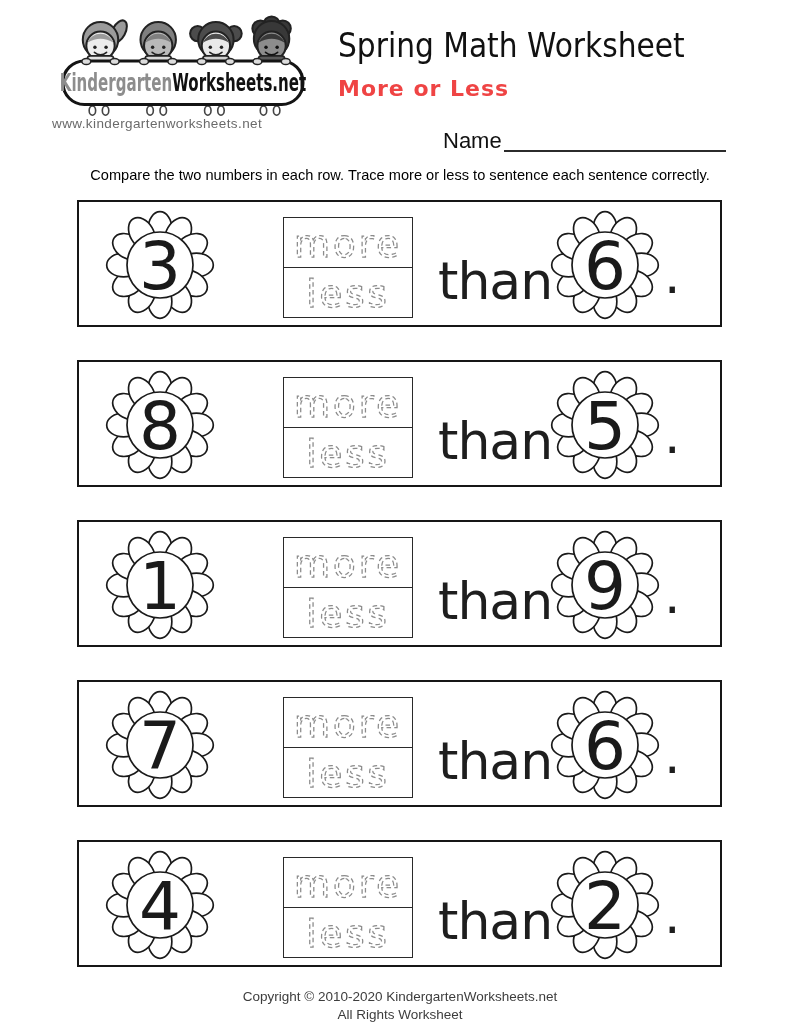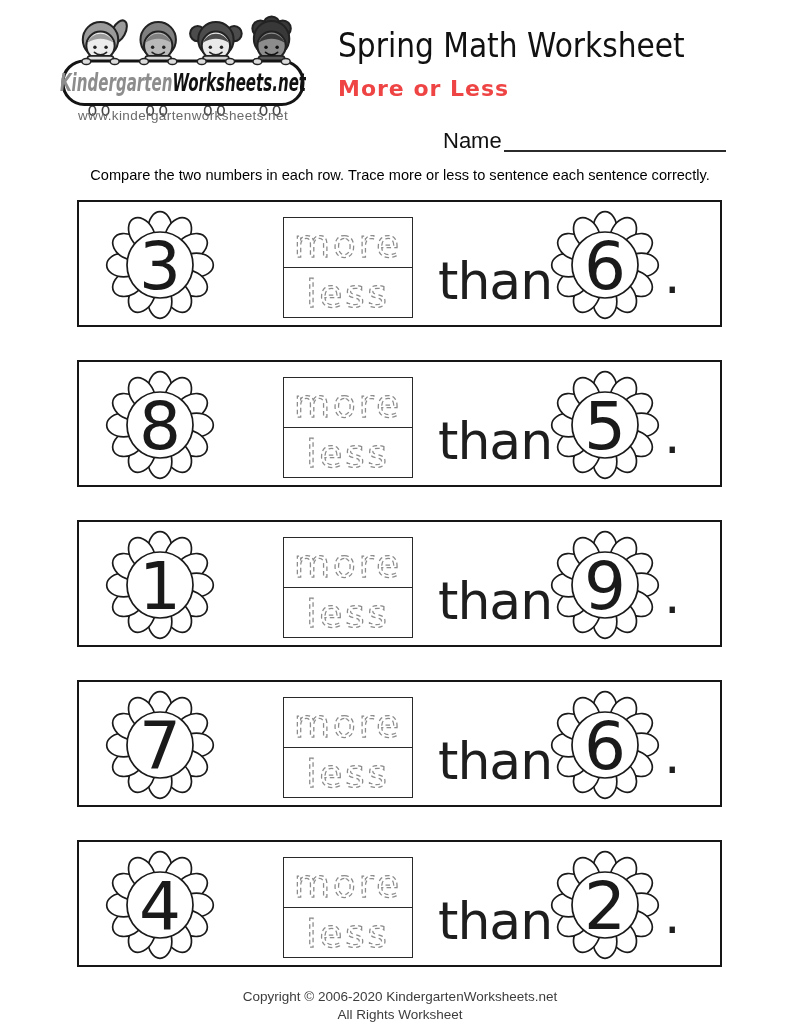--- a/index.html
+++ b/index.html
@@ -2,24 +2,24 @@
 <html><head>
 <meta charset="utf-8">
 <style>
   * { margin:0; padding:0; box-sizing:border-box; }
   html,body { background:#fff; }
   .page{
     position:relative; width:800px; height:1035px; background:#fff;
     font-family:"Liberation Sans", sans-serif; color:#1a1a1a; overflow:hidden;
   }
   
-  .logo-wrap{ position:absolute; left:60px; top:12px; width:246px; height:108px;font-style:italic; }
+  .logo-wrap{ position:absolute; left:60px; top:12px; width:246px; height:108px; }
   .logo-wrap svg{ width:100%; height:100%; display:block; }
   .website{
-    position:absolute; left:52px; top:108px; width:262px; text-align:center;
+    position:absolute; left:52px; top:116px; width:262px; 
     font-size:13.5px; letter-spacing:.4px; color:#6a6a6a;
   }
   .title{
     position:absolute; left:338px; top:26px; font-size:33px; font-weight:400;
     transform:scaleX(.9); transform-origin:left top; letter-spacing:0px; color:#111;
     font-family:"DejaVu Sans", sans-serif; white-space:nowrap;
   }
   .subtitle{
     position:absolute; left:338px; top:76px; font-size:22px; font-weight:700;
     letter-spacing:1px; color:#ef4444; font-family:"DejaVu Sans", sans-serif;
@@ -314,17 +314,17 @@
       <svg class="flower right" viewBox="0 0 130 130">
         <use href="#flower-shape" width="130" height="130"></use>
         <text class="fnum" x="65" y="67">2</text>
       </svg>
       <span class="word w-period">.</span>
     </section>
 
   </main>
 
   <footer class="footer">
-    <div>Copyright © 2006-2020 KindergartenWorksheets.net</div>
+    <div>Copyright © 2010-2020 KindergartenWorksheets.net</div>
     <div>All Rights Worksheet</div>
   </footer>
 
 </div>
 
 </body></html>

